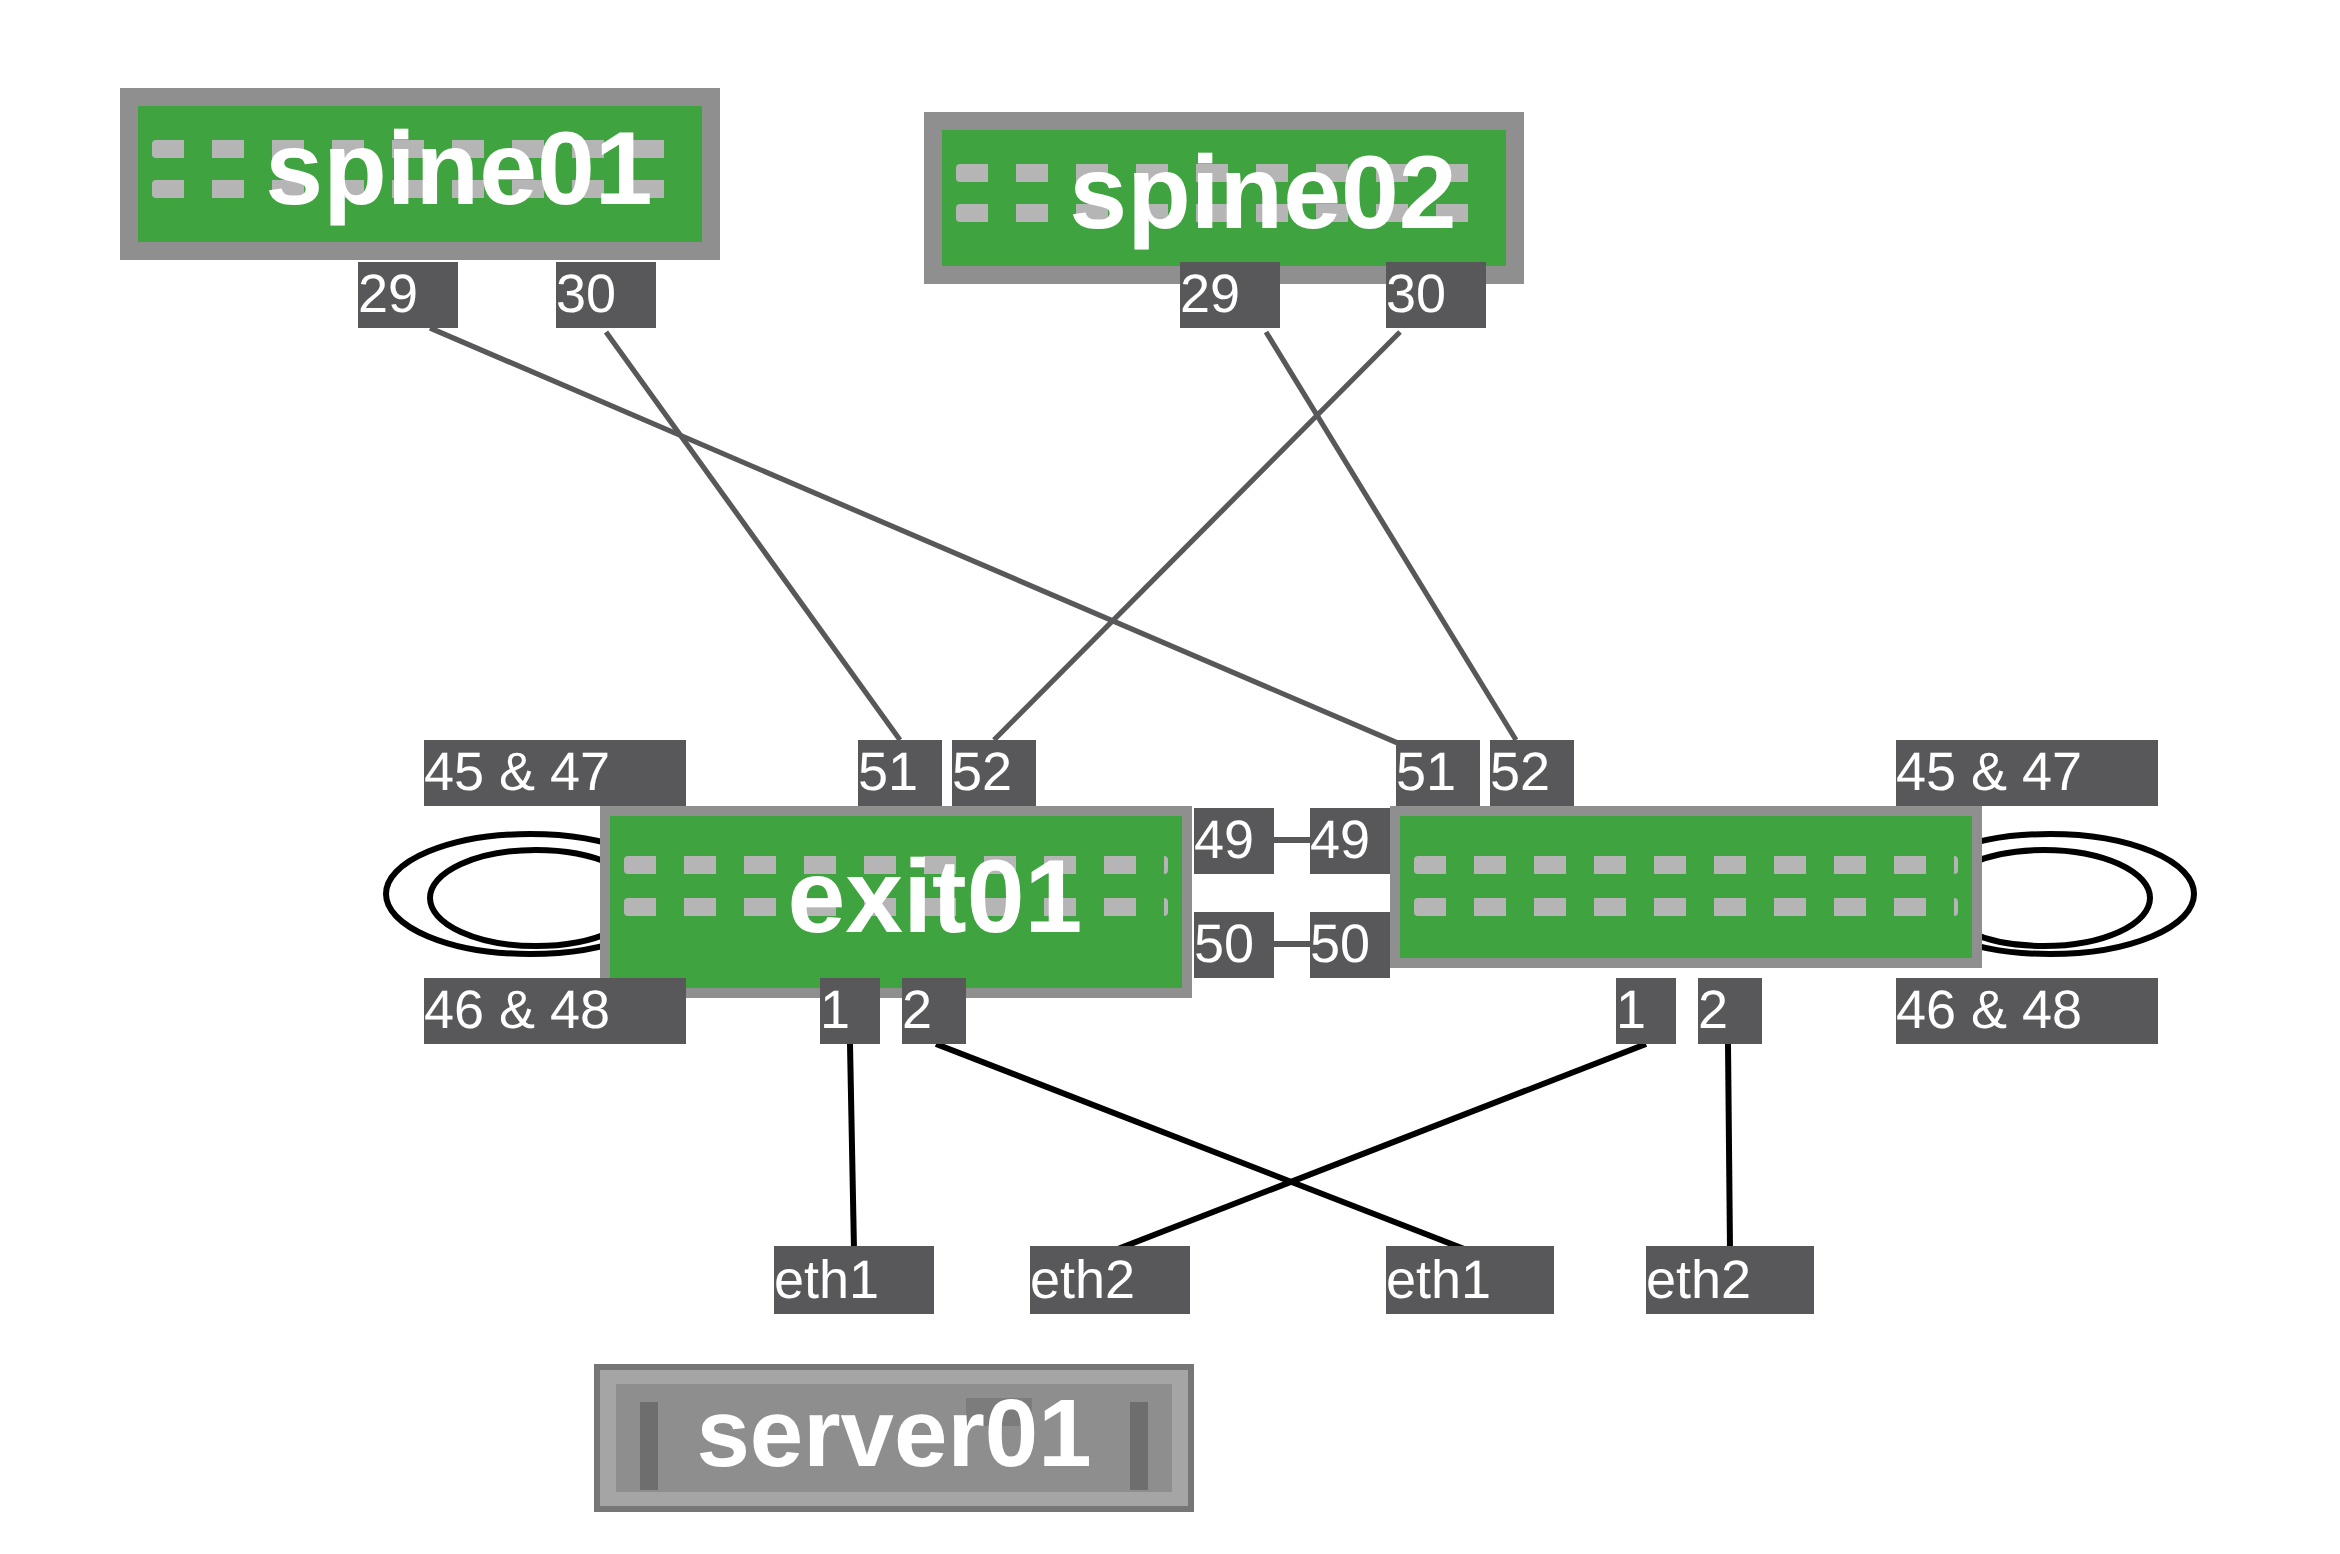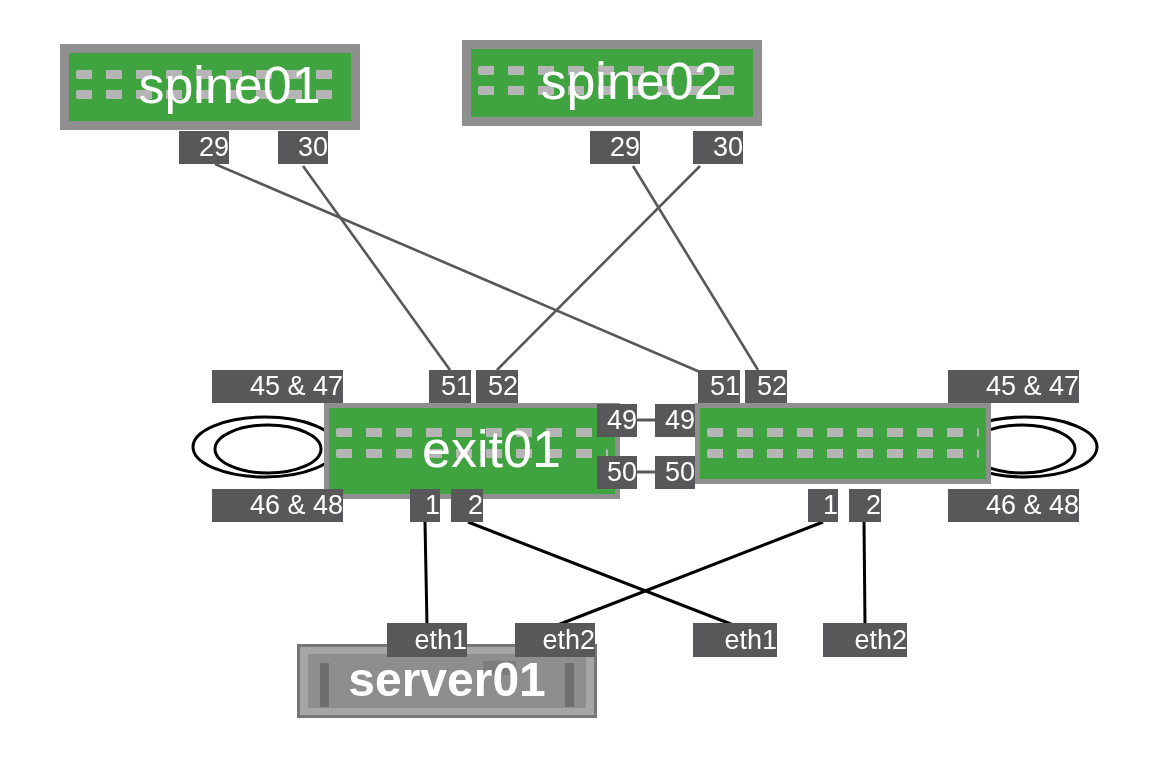--- a/index.html
+++ b/index.html
@@ -14,21 +14,21 @@
     position:absolute;z-index:2;background:#3fa33f;border:9px solid #8f8f8f;box-sizing:border-box;
   }
   .switch.thin{border-width:5px;}
   .dash-row{
     position:absolute;left:7px;right:7px;height:9px;border-radius:2px;z-index:1;
     background:repeating-linear-gradient(90deg,#b5b5b5 0 16px,rgba(0,0,0,0) 16px 30px);
   }
   .switch-label{
     position:absolute;left:0;top:0;width:100%;height:100%;z-index:2;
     display:flex;align-items:center;justify-content:center;
-    color:#ffffff;font-weight:normal;font-size:52px;letter-spacing:0px;line-height:1;
+    color:#ffffff;font-weight:bold;font-size:52px;letter-spacing:0px;line-height:1;
     padding-bottom:4px;box-sizing:border-box;padding-left:39px;
   }
 
   
   .server{
     position:absolute;z-index:2;background:#a5a5a5;border:3px solid #767676;box-sizing:border-box;
   }
   .server-inner{position:absolute;left:8px;right:8px;top:7px;bottom:7px;background:#8e8e8e;}
   .server-bar{position:absolute;top:9px;width:9px;height:44px;background:#6e6e6e;z-index:1;}
   .server-bar.left{left:12px;}
@@ -36,21 +36,21 @@
   .server-dash{position:absolute;left:175px;top:7px;width:33px;height:14px;background:#7c7c7c;z-index:1;}
   .server-label{
     position:absolute;left:0;top:0;width:100%;height:100%;z-index:2;
     display:flex;align-items:center;justify-content:center;
     color:#ffffff;font-weight:bold;font-size:48px;line-height:1;padding-bottom:2px;box-sizing:border-box;
   }
 
   
   .port{
     position:absolute;z-index:3;background:#58585b;color:#ffffff;
-    font-size:27px;line-height:33px;height:33px;text-align:right;overflow:hidden;white-space:nowrap;
+    font-size:27px;line-height:33px;height:33px;text-align:left;overflow:hidden;white-space:nowrap;
   }
   .port.tall{height:34px;line-height:34px;}
 </style>
 </head>
 <body>
 
 <div id="canvas">
 
   <svg id="wires" viewBox="0 0 1170 777" xmlns="http://www.w3.org/2000/svg">
 
@@ -72,38 +72,38 @@
     <line x1="823" y1="522" x2="555" y2="626" stroke="#000000" stroke-width="3"></line>
     <line x1="864" y1="522" x2="865" y2="625" stroke="#000000" stroke-width="3"></line>
   </svg>
 
   <div class="switch" style="left:60px;top:44px;width:300px;height:86px;">
     <div class="dash-row" style="top:17px;"></div>
     <div class="dash-row" style="top:37px;"></div>
     <div class="switch-label">spine01</div>
   </div>
 
-  <div class="switch" style="left:462px;top:40px;width:300px;height:86px;">
+  <div class="switch" style="left:462px;top:56px;width:300px;height:86px;">
     <div class="dash-row" style="top:17px;"></div>
     <div class="dash-row" style="top:37px;"></div>
     <div class="switch-label">spine02</div>
   </div>
 
-  <div class="switch thin" style="left:300px;top:403px;width:296px;height:96px;margin-left:24px;">
+  <div class="switch thin" style="left:300px;top:403px;width:296px;height:96px;">
     <div class="dash-row" style="top:20px;"></div>
     <div class="dash-row" style="top:41px;"></div>
     <div class="switch-label">exit01</div>
   </div>
 
   <div class="switch thin" style="left:695px;top:403px;width:296px;height:81px;">
     <div class="dash-row" style="top:20px;"></div>
     <div class="dash-row" style="top:41px;"></div>
   </div>
 
-  <div class="server" style="left:297px;top:644px;width:300px;height:74px;">
+  <div class="server" style="left:297px;top:682px;width:300px;height:74px;">
     <div class="server-inner">
       <div class="server-bar left"></div>
       <div class="server-dash"></div>
       <div class="server-bar right"></div>
     </div>
     <div class="server-label">server01</div>
   </div>
 
 
   <div class="port" style="left:179px;top:131px;width:50px;">29</div>

